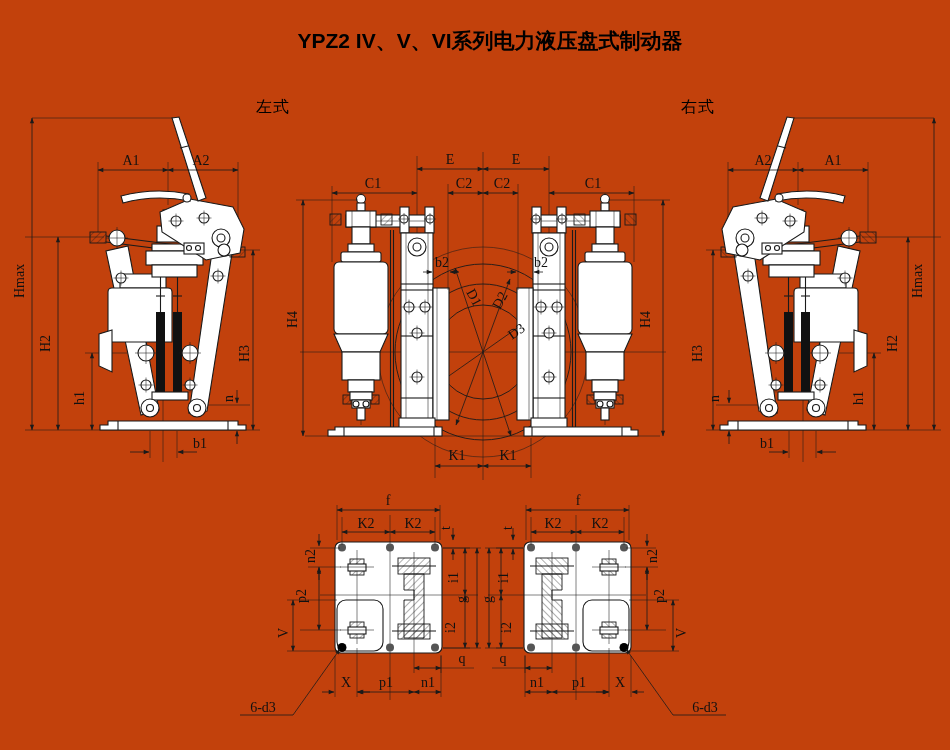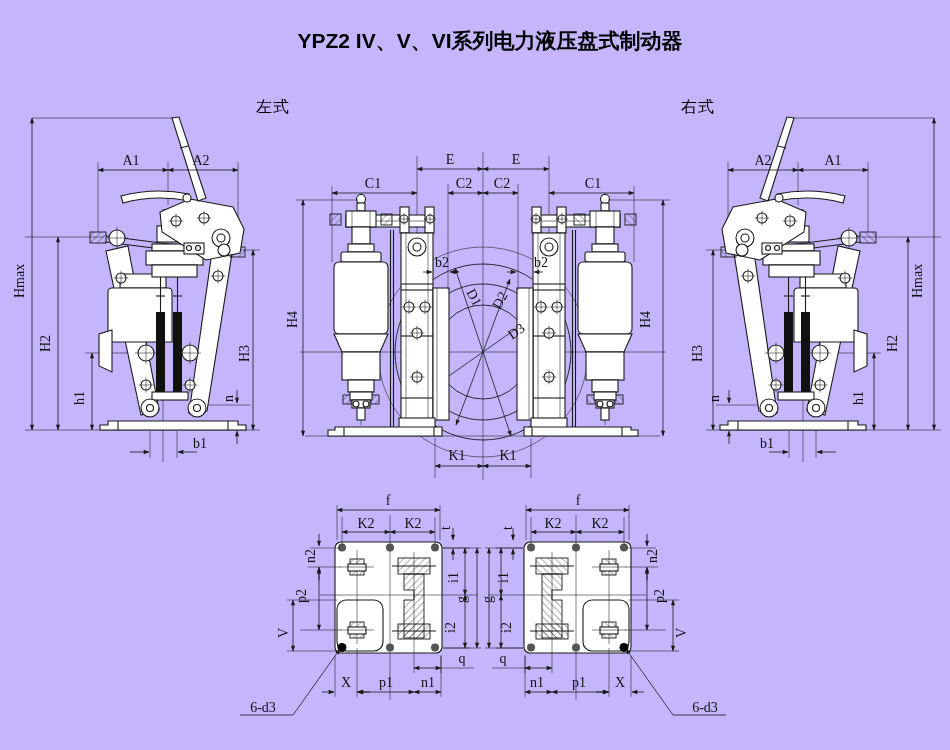--- a/index.html
+++ b/index.html
@@ -1,16 +1,16 @@
 <!DOCTYPE html>
 <html><head>
 <meta charset="utf-8">
 <style>
   html,body { margin:0; padding:0; background:#ffffff; }
-  .stage { width:950px; height:750px; background:#c4b5fd; position:relative; font-family:"Liberation Sans",sans-serif; }
+  .stage { width:950px; height:750px; background:#c2410c; position:relative; font-family:"Liberation Sans",sans-serif; }
   svg { display:block; }
   .ln  { stroke:#1a1a1a; stroke-width:1.1; fill:none; }
   .th  { stroke:#1a1a1a; stroke-width:0.55; fill:none; }
   .dim { stroke:#1a1a1a; stroke-width:0.8; fill:none; }
   .wf  { fill:#ffffff; stroke:#1a1a1a; stroke-width:1.1; }
   .hf  { fill:url(#hatch); stroke:#1a1a1a; stroke-width:0.9; }
   .blk { fill:#111111; stroke:none; }
   text.dl { font:14px "Liberation Serif", serif; fill:#111; }
   text.cn { font:bold 21px "Liberation Sans", sans-serif; fill:#000; }
   text.vl { font:16px "Liberation Sans", sans-serif; fill:#000; letter-spacing:1px; }

